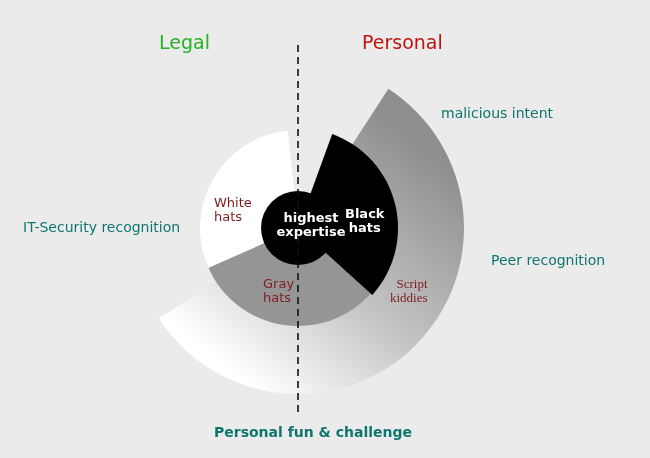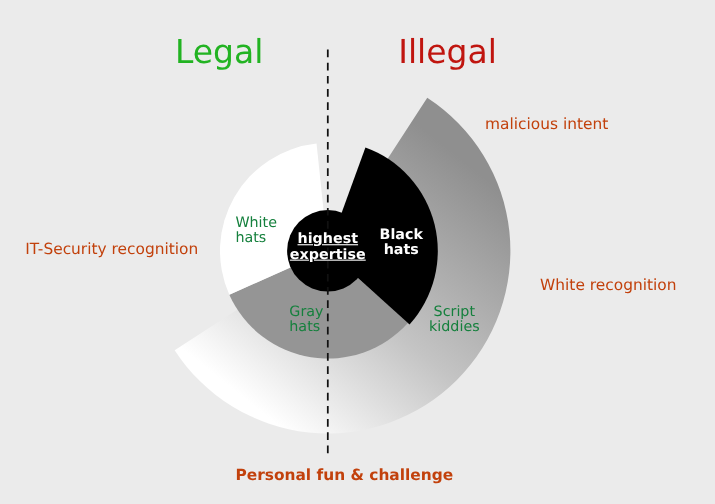--- a/index.html
+++ b/index.html
@@ -1,23 +1,23 @@
 <!DOCTYPE html>
 <html><head>
 <meta charset="utf-8">
 <style>
   html, body { margin:0; padding:0; }
   body { width:650px; height:458px; background:#ebebeb; overflow:hidden; position:relative;
          font-family:"DejaVu Sans", sans-serif; }
   #diagram { position:absolute; left:0; top:0; }
-  .lbl { position:absolute; color:#c2410c; font-size:14px; white-space:nowrap; line-height:1; }
-  .hdr { position:absolute; font-size:30px; line-height:1; }
+  .lbl { position:absolute; color:#0f766e; font-size:14px; white-space:nowrap; line-height:1; }
+  .hdr { position:absolute; font-size:19px; line-height:1; }
   .inlbl { position:absolute; font-size:13px; line-height:14px; text-align:center; white-space:pre; }
   .w { color:#fff; font-weight:bold; }
-  .d { color:#15803d; }
+  .d { color:#7f1d1d; }
 </style>
 </head>
 <body>
 
 <svg id="diagram" width="650" height="458" viewBox="0 0 650 458">
   <defs>
     <linearGradient id="skGrad" x1="0.75" y1="0.1" x2="0.15" y2="0.85">
       <stop offset="0" stop-color="#8f8f8f"></stop>
       <stop offset="0.55" stop-color="#c4c4c4"></stop>
       <stop offset="1" stop-color="#ffffff"></stop>
@@ -25,29 +25,29 @@
   </defs>
   <path id="seg-script" fill="url(#skGrad)" d="M388.41007981249453,88.78068572105963 A166,166 0 1 1 158.7806857210596,318.4100798124945 L247.67976592327454,260.6783421009016 A60,60 0 1 0 330.67834210090166,177.67976592327457 Z"></path>
   <path id="seg-gray" fill="#959595" d="M370.8281928967846,293.5747994231681 A98,98 0 0 1 208.47254515102514,267.8601910214284 L298,228 A0,0 0 0 0 298,228 Z"></path>
   <path id="seg-white" fill="#ffffff" d="M208.47254515102514,267.8601910214284 A98,98 0 0 1 287.75621059977,130.5368542539092 L298,228 A0,0 0 0 0 298,228 Z"></path>
   <path id="seg-black" fill="#000000" d="M332.2020143325669,134.03073792140918 A100,100 0 0 1 372.31448254773943,294.9130606358858 L298,228 A0,0 0 0 0 298,228 Z"></path>
   <circle id="seg-center" fill="#000000" cx="298" cy="228" r="37"></circle>
   <line id="divider" stroke="#111" stroke-width="1.6" stroke-dasharray="7,5" x1="298" y1="45" x2="298" y2="412"></line>
 </svg>
 
 <div class="hdr" style="left:159px;top:33px;color:#22b322;">Legal</div>
-<div class="hdr" style="left:362px;top:33px;color:#c0150f;">Illegal</div>
+<div class="hdr" style="left:362px;top:33px;color:#c0150f;">Personal</div>
 
 <div class="lbl" style="left:441px;top:106px;">malicious intent</div>
 <div class="lbl" style="left:23px;top:220px;">IT-Security recognition</div>
-<div class="lbl" style="left:491px;top:253px;">White recognition</div>
+<div class="lbl" style="left:491px;top:253px;">Peer recognition</div>
 <div class="lbl" style="left:214px;top:425px;font-weight:bold;">Personal fun &amp; challenge</div>
 
 <div class="inlbl d" style="left:214px;top:196px;text-align:left;">White
 hats</div>
-<div class="inlbl w" style="left:258px;top:211px;width:80px;text-decoration:underline;">highest
+<div class="inlbl w" style="left:271px;top:211px;width:80px;">highest
 expertise</div>
 <div class="inlbl w" style="left:345px;top:207px;text-align:center;">Black
 hats</div>
 <div class="inlbl d" style="left:263px;top:277px;text-align:left;">Gray
 hats</div>
-<div class="inlbl d" style="left:390px;top:277px;text-align:center;">Script
+<div class="inlbl d" style="left:390px;top:277px;text-align:right;font-family:Liberation Serif, serif;">Script
 kiddies</div>
 
 </body></html>

